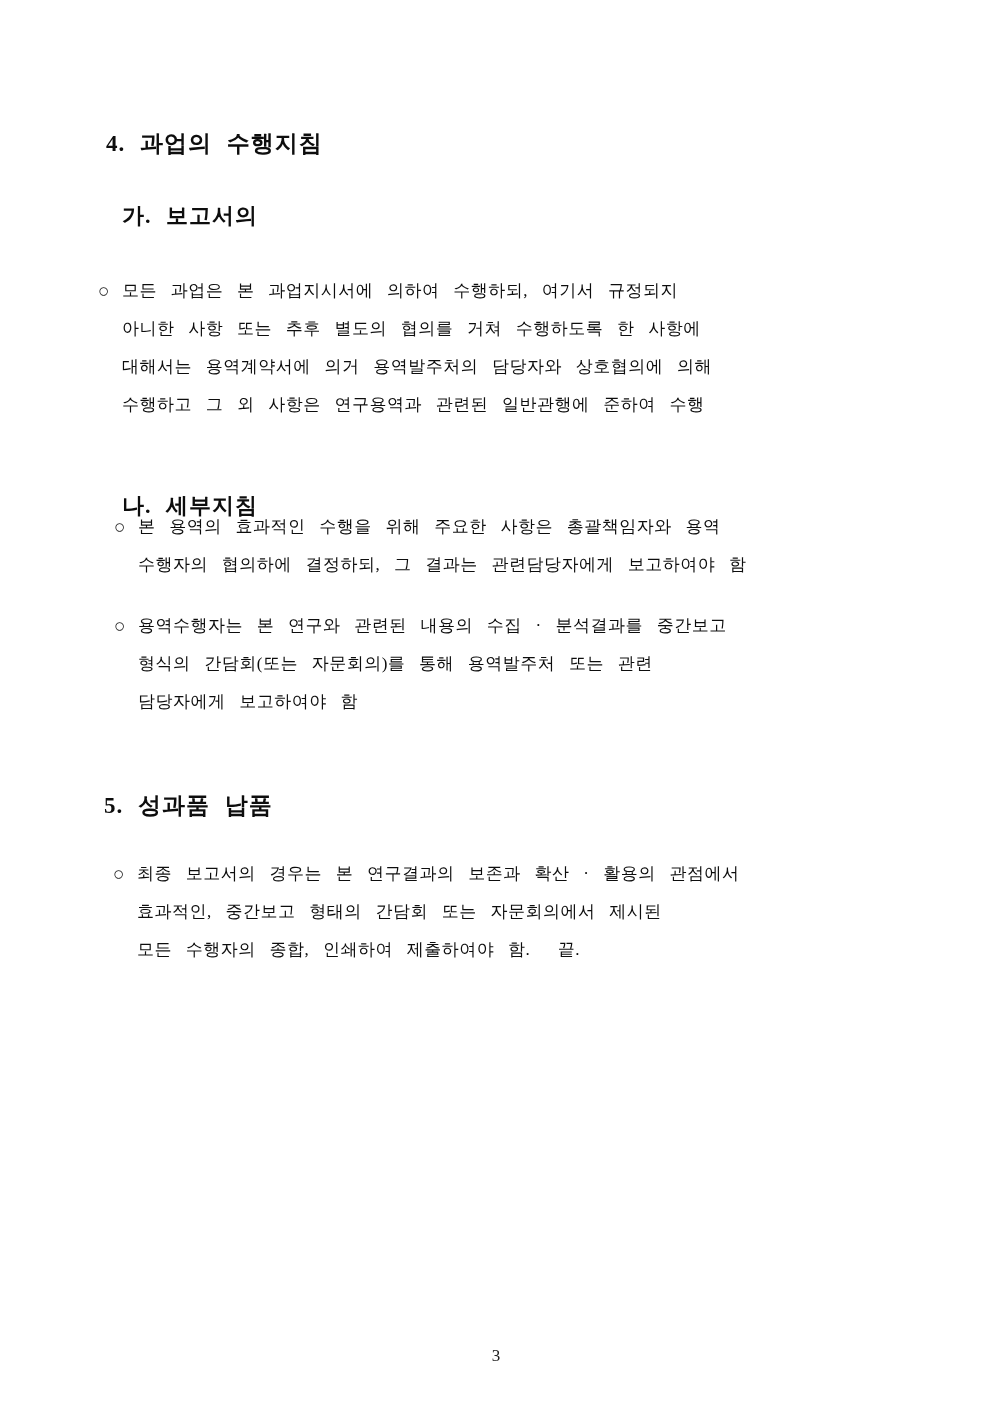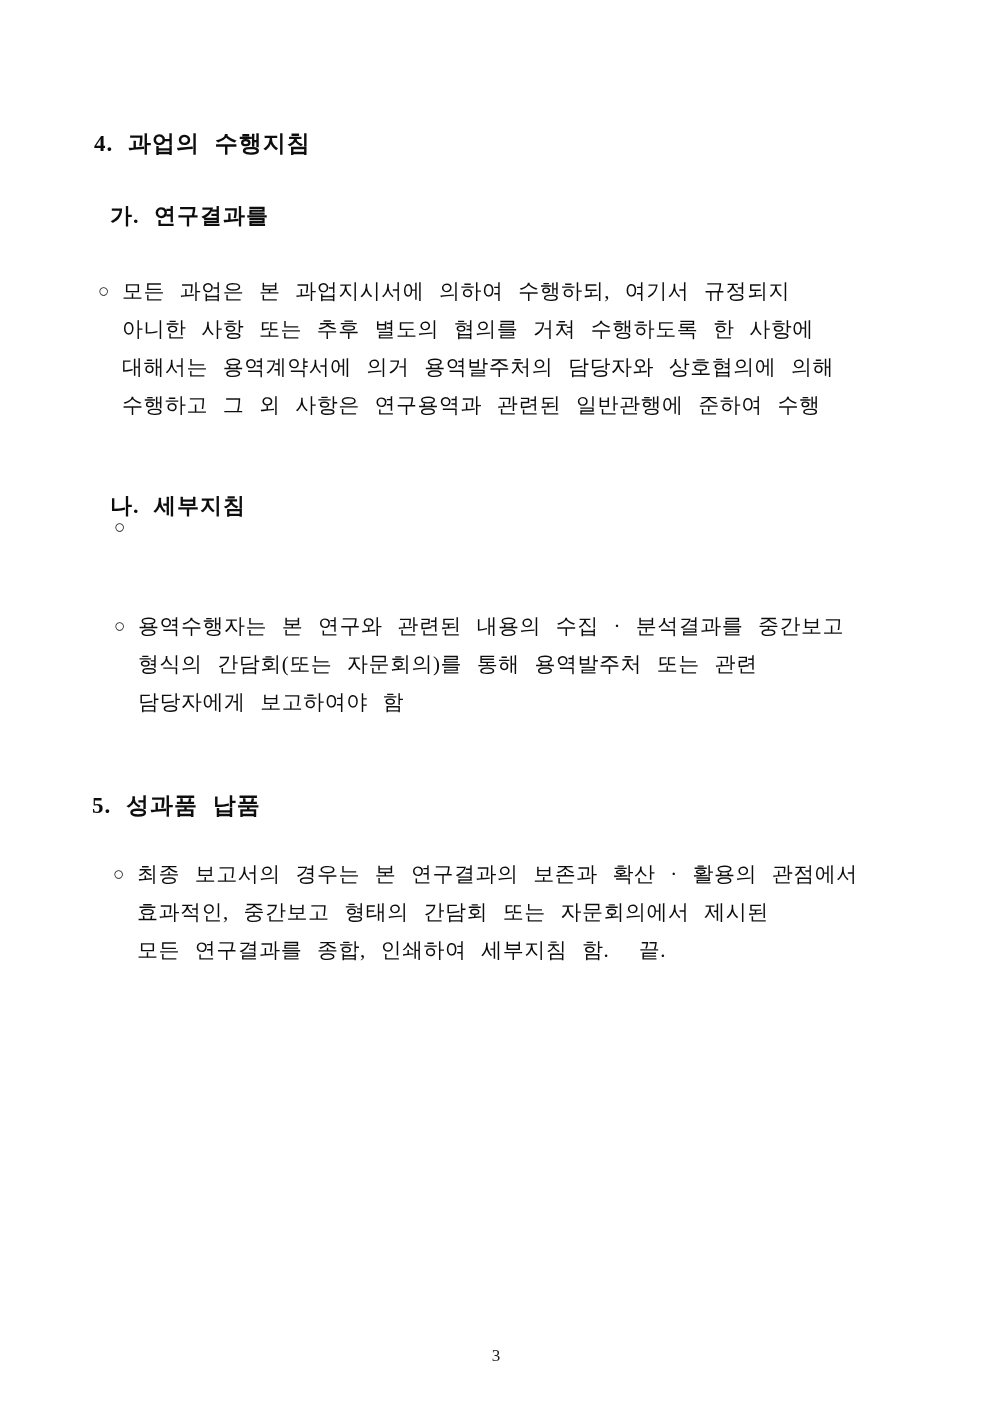--- a/index.html
+++ b/index.html
@@ -16,20 +16,21 @@
     font-family: "Liberation Serif", "DejaVu Serif", serif;
     overflow: hidden;
   }
   .heading {
     position: absolute;
     font-weight: bold;
     white-space: pre;
     letter-spacing: 1px;
     word-spacing: 8px;
     color: #0d0d0d;
+    margin-left: 12px;
   }
   .heading.lvl1 {
     font-size: 23px;
     line-height: 28px;
   }
   .heading.lvl2 {
     font-size: 22px;
     line-height: 28px;
   }
   .bullet {
@@ -41,21 +42,21 @@
     flex: 0 0 auto;
     width: 24px;
     font-size: 19px;
     line-height: 38px;
     color: #222222;
   }
   .lines {
     flex: 1 1 auto;
   }
   .line {
-    font-size: 21px;
+    font-size: 17px;
     line-height: 38px;
     letter-spacing: 0.5px;
     word-spacing: 9px;
     white-space: pre;
     color: #0d0d0d;
   }
   .page-number {
     position: absolute;
     left: 0;
     top: 1346px;
@@ -74,55 +75,57 @@
   #h-sec5   { left: 92px;  top: 792px; }
   #b-5-1    { left: 113px; top: 855px; width: 868px; }
 </style>
 </head>
 <body>
 
 <div class="page">
 
   <div class="heading lvl1" id="h-sec4">4. 과업의 수행지침</div>
 
-  <div class="heading lvl2" id="h-ga">가. 연구결과를</div>
+  <div class="heading lvl2" id="h-ga">가. 보고서의</div>
 
   <div class="bullet" id="b-ga-1">
     <span class="marker">○</span>
     <div class="lines">
       <div class="line">모든 과업은 본 과업지시서에 의하여 수행하되, 여기서 규정되지</div>
       <div class="line">아니한 사항 또는 추후 별도의 협의를 거쳐 수행하도록 한 사항에</div>
       <div class="line">대해서는 용역계약서에 의거 용역발주처의 담당자와 상호협의에 의해</div>
       <div class="line">수행하고 그 외 사항은 연구용역과 관련된 일반관행에 준하여 수행</div>
     </div>
   </div>
 
   <div class="heading lvl2" id="h-na">나. 세부지침</div>
 
   <div class="bullet" id="b-na-1">
     <span class="marker">○</span>
     <div class="lines">
+      <div class="line">본 용역의 효과적인 수행을 위해 주요한 사항은 총괄책임자와 용역</div>
+      <div class="line">수행자의 협의하에 결정하되, 그 결과는 관련담당자에게 보고하여야 함</div>
     </div>
   </div>
 
   <div class="bullet" id="b-na-2">
     <span class="marker">○</span>
     <div class="lines">
       <div class="line">용역수행자는 본 연구와 관련된 내용의 수집 · 분석결과를 중간보고</div>
       <div class="line">형식의 간담회(또는 자문회의)를 통해 용역발주처 또는 관련</div>
       <div class="line">담당자에게 보고하여야 함</div>
     </div>
   </div>
 
   <div class="heading lvl1" id="h-sec5">5. 성과품 납품</div>
 
   <div class="bullet" id="b-5-1">
     <span class="marker">○</span>
     <div class="lines">
       <div class="line">최종 보고서의 경우는 본 연구결과의 보존과 확산 · 활용의 관점에서</div>
       <div class="line">효과적인, 중간보고 형태의 간담회 또는 자문회의에서 제시된</div>
-      <div class="line">모든 연구결과를 종합, 인쇄하여 세부지침 함.  끝.</div>
+      <div class="line">모든 수행자의 종합, 인쇄하여 제출하여야 함.  끝.</div>
     </div>
   </div>
 
   <div class="page-number">3</div>
 
 </div>
 
 </body></html>

